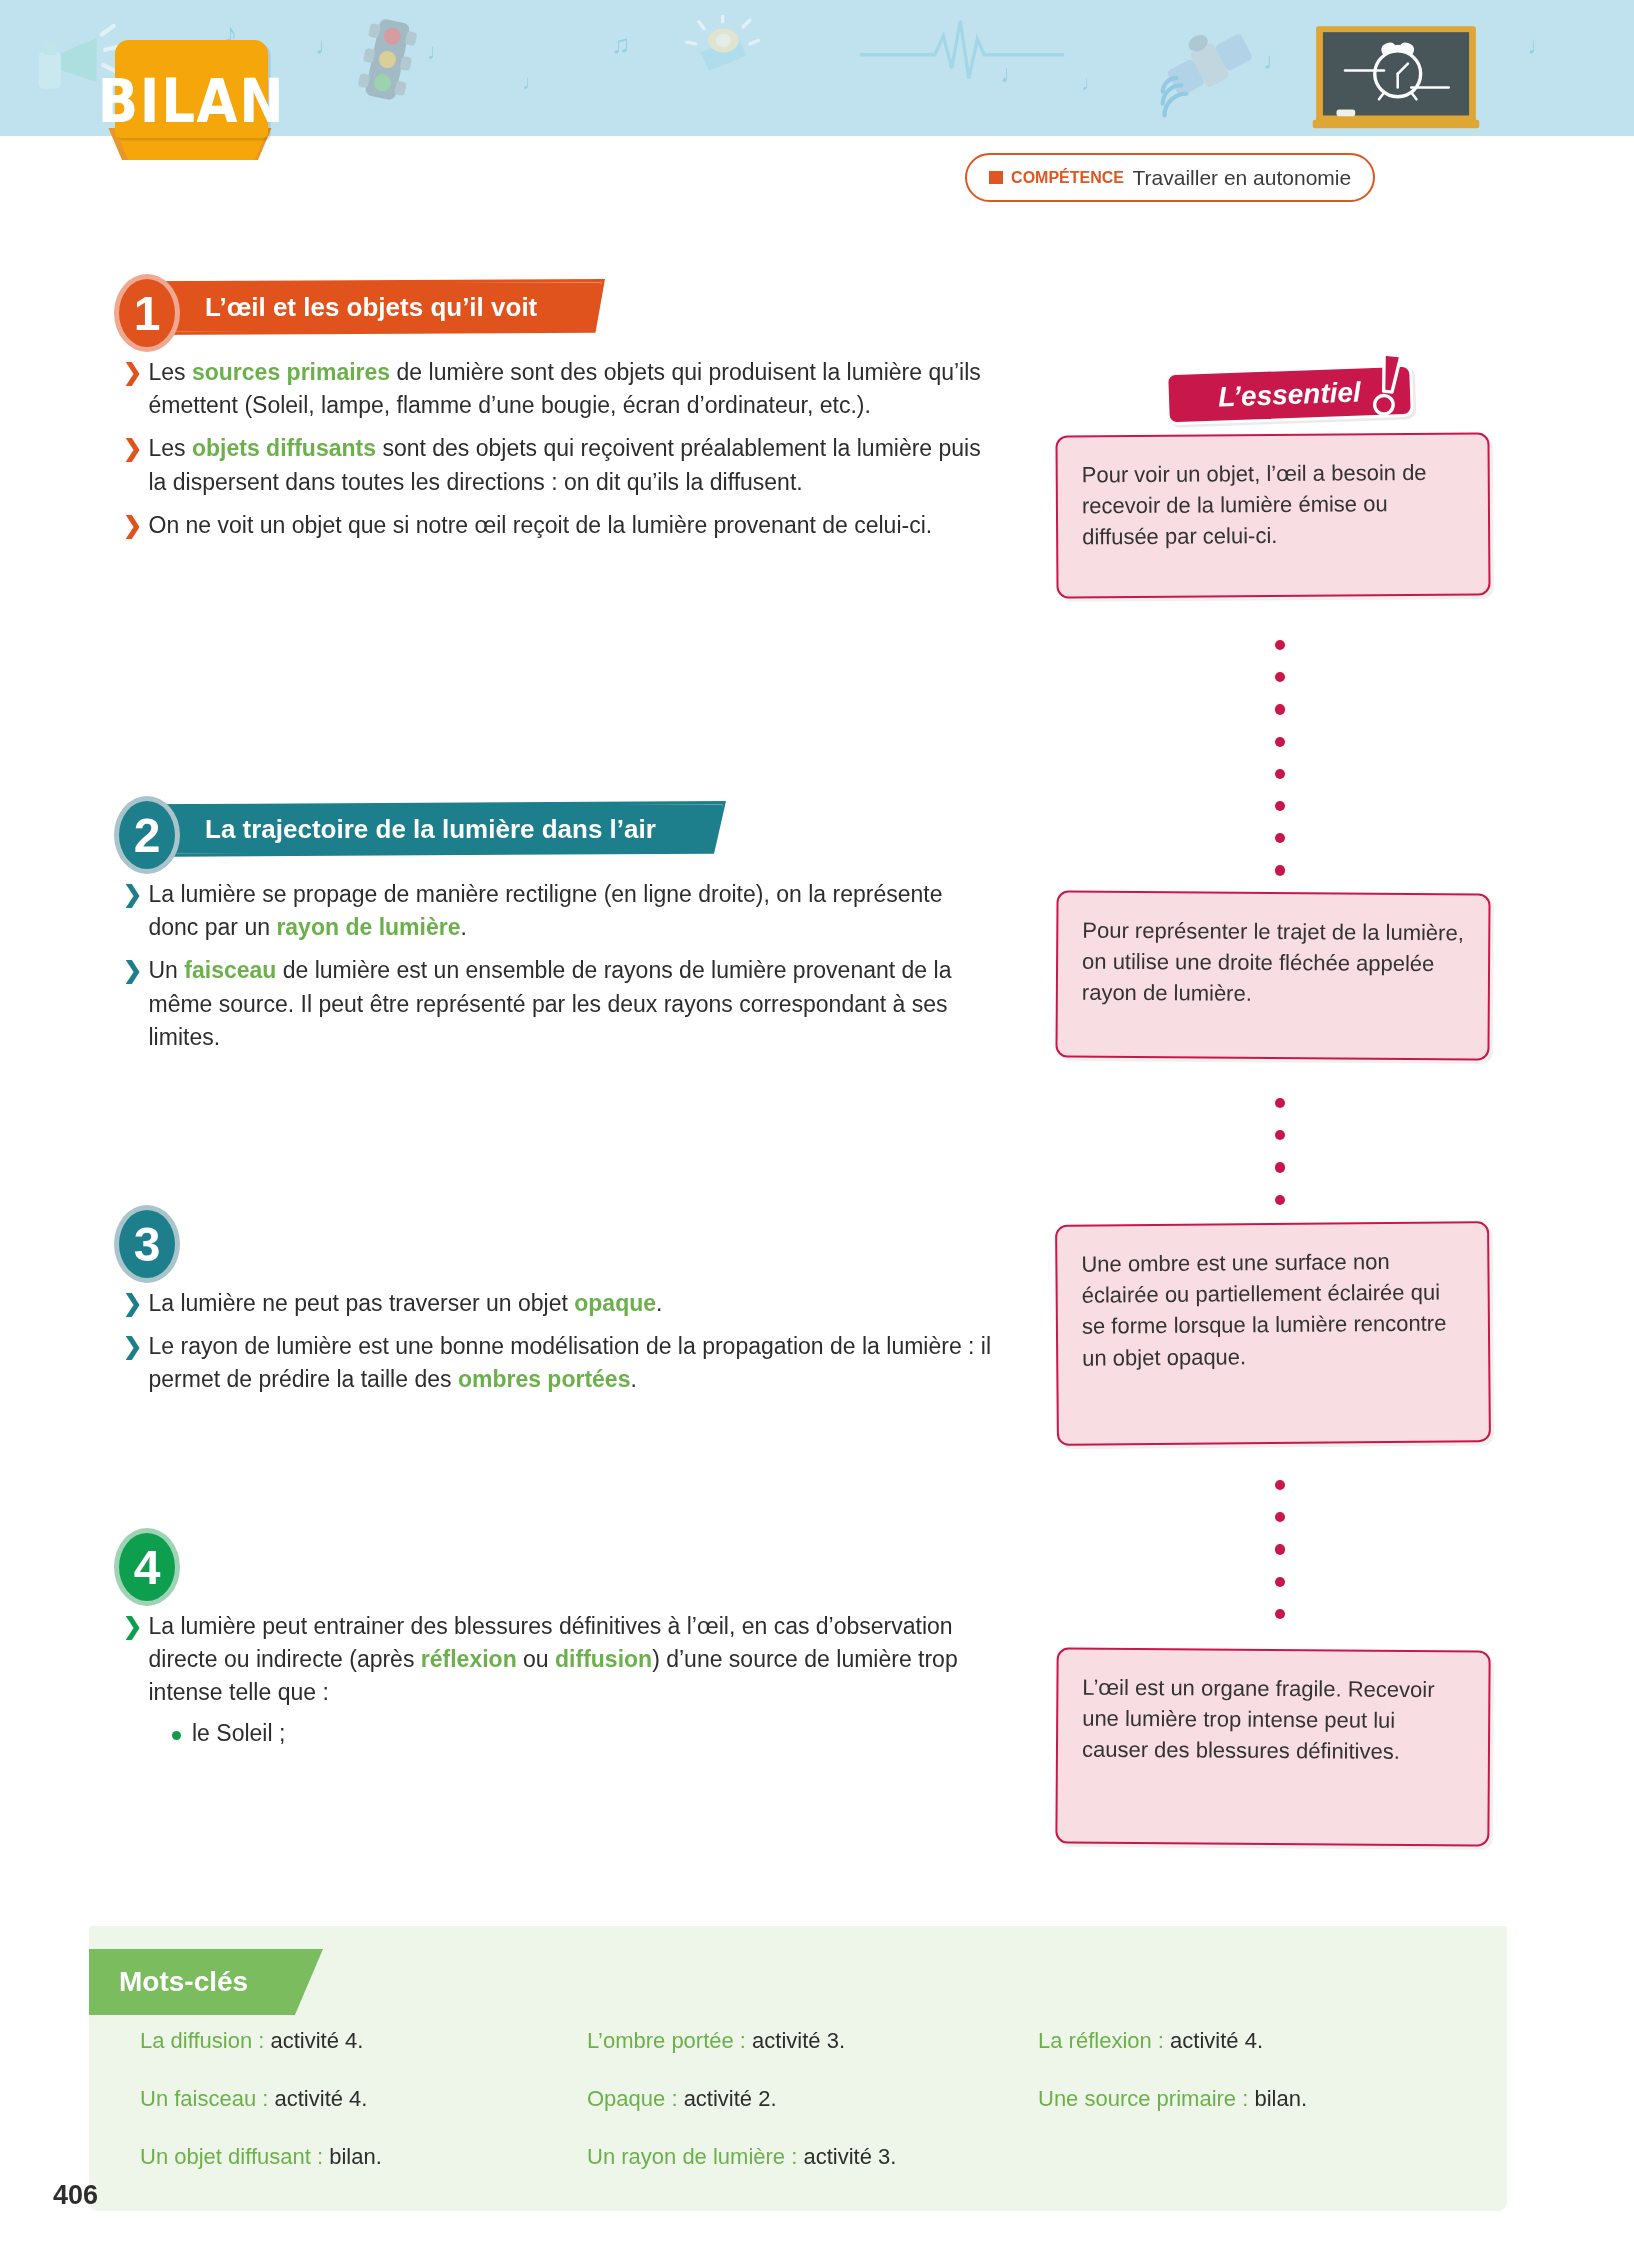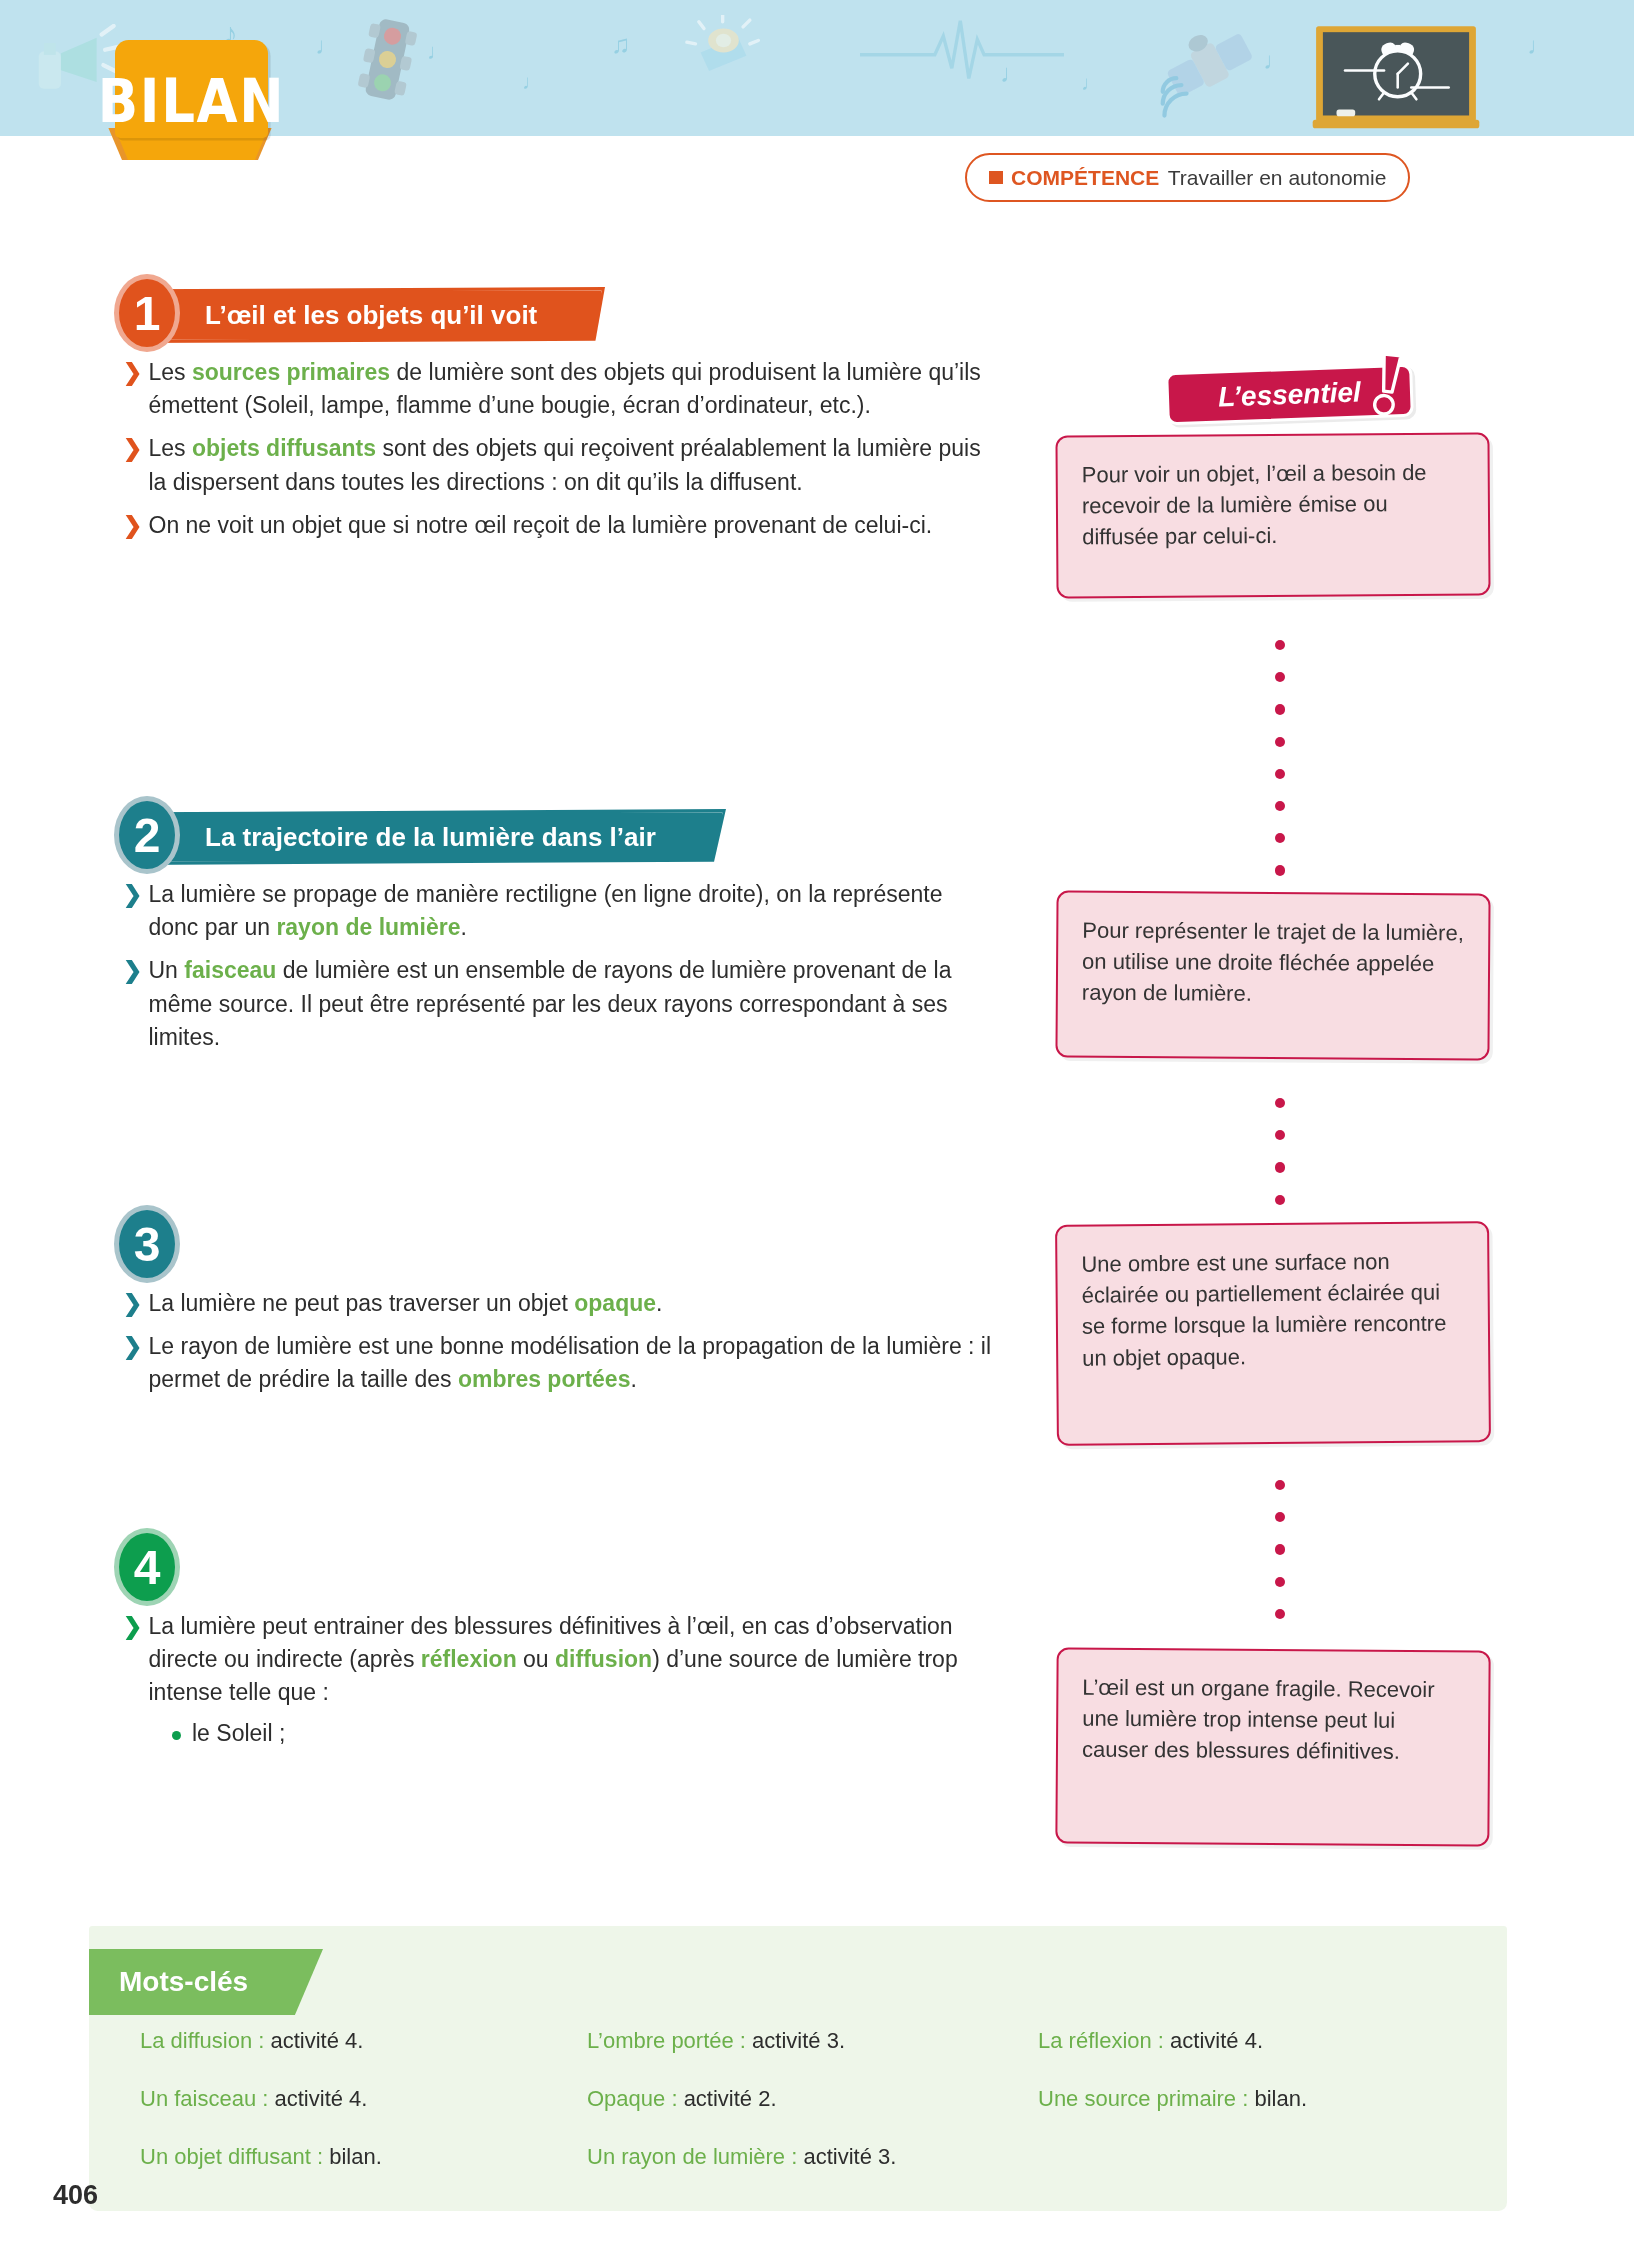--- a/index.html
+++ b/index.html
@@ -92,30 +92,30 @@
     left: 965px; top: 153px;
     height: 49px;
     padding: 0 22px;
     display: flex; align-items: center; gap: 8.5px;
     border: 2.6px solid #de5621;
     border-radius: 25.5px;
     background: #ffffff;
     z-index: 7;
   }
   .comp-square { width: 13.6px; height: 13.6px; background: #de5621; }
-  .comp-label { color: #de5621; font-weight: bold; font-size: 21px; }
+  .comp-label { color: #de5621; font-weight: bold; font-size: 16px; }
   .comp-value { color: #3b3b3b; font-size: 21px; }
 
   .section { position: absolute; left: 0; width: 1030px; }
 
   .sec-head { position: relative; height: 70px; }
 
   .banner {
     position: absolute;
-    left: 128px; top: 13px;
+    left: 128px; top: 5px;
     height: 56px;
   }
   .banner-inner {
     position: relative;
     height: 56px;
     padding: 0 29px 0 77px;
     display: flex; align-items: center;
     color: #ffffff;
     font-weight: bold;
     font-size: 26px;

